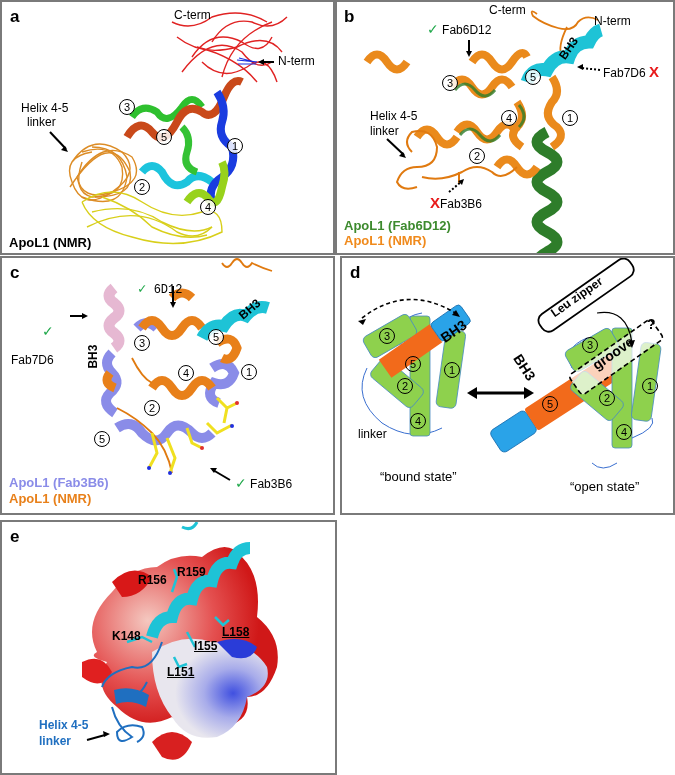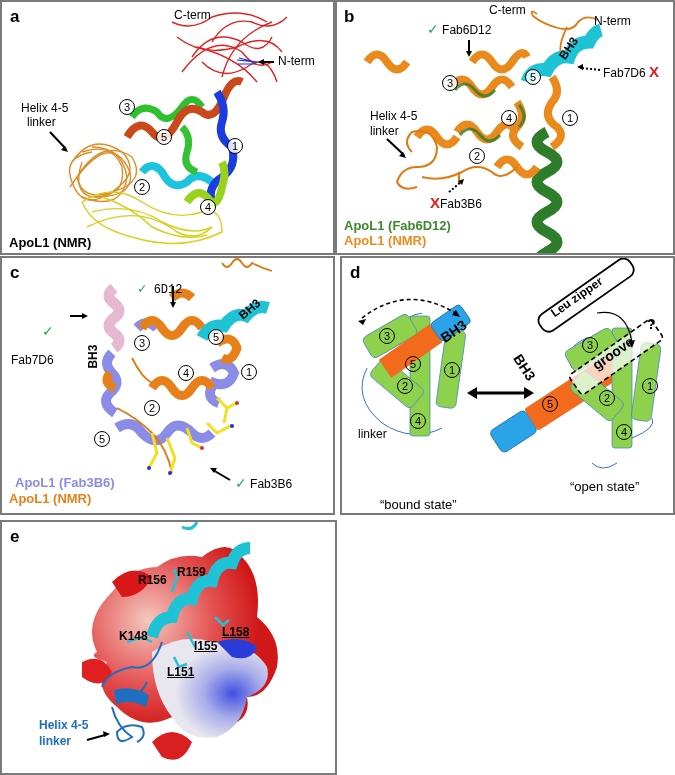--- a/index.html
+++ b/index.html
@@ -218,21 +218,21 @@
   <div class="circ" style="left:132px;top:77px;">3</div>
   <div class="circ" style="left:206px;top:71px;">5</div>
   <div class="circ" style="left:176px;top:107px;">4</div>
   <div class="circ" style="left:239px;top:106px;">1</div>
   <div class="circ" style="left:142px;top:142px;">2</div>
   <div class="circ" style="left:92px;top:173px;">5</div>
   <div class="lbl" style="left:233px;top:218px;">
     <span class="check">✓</span>
     <span>Fab3B6</span>
   </div>
-  <div class="lbl bold" style="left:7px;top:218px;font-size:13px;color:#8a8ce8;margin-left:6px;">ApoL1 (Fab3B6)</div>
+  <div class="lbl bold" style="left:7px;top:218px;font-size:13px;color:#8a8ce8;">ApoL1 (Fab3B6)</div>
   <div class="lbl bold" style="left:7px;top:234px;font-size:13px;color:#e8801a;">ApoL1 (NMR)</div>
 </div>
 
 <div class="panel" style="left:340px;top:256px;width:335px;height:259px;">
   <svg width="335" height="259">
 
     <g>
       <path d="M25 110 q-15 30 15 55 q30 20 60 5" fill="none" stroke="#3a6fd0" stroke-width="1"></path>
       <path d="M60 90 q-10 -30 20 -35" fill="none" stroke="#3a6fd0" stroke-width="1"></path>
 
@@ -296,21 +296,21 @@
     </g>
   </svg>
   <div class="plabel" style="left:8px;top:6px;">d</div>
   <div class="lbl bold" style="left:98px;top:66px;font-size:14px;transform:rotate(-35deg);">BH3</div>
   <div class="circ" style="left:37px;top:70px;background:transparent;">3</div>
   <div class="circ" style="left:63px;top:98px;background:transparent;">5</div>
   <div class="circ" style="left:102px;top:104px;background:transparent;">1</div>
   <div class="circ" style="left:55px;top:120px;background:transparent;">2</div>
   <div class="circ" style="left:68px;top:155px;background:transparent;">4</div>
   <div class="lbl" style="left:16px;top:170px;">linker</div>
-  <div class="lbl" style="left:38px;top:240px;font-size:13px;">“bound state”</div>
+  <div class="lbl" style="left:38px;top:212px;font-size:13px;">“bound state”</div>
 
   <div class="lbl bold" style="left:168px;top:102px;font-size:14px;transform:rotate(57deg);">BH3</div>
   <div class="circ" style="left:200px;top:138px;background:transparent;">5</div>
   <div class="circ" style="left:240px;top:79px;background:transparent;">3</div>
   <div class="circ" style="left:300px;top:120px;background:transparent;">1</div>
   <div class="circ" style="left:257px;top:132px;background:transparent;">2</div>
   <div class="circ" style="left:274px;top:166px;background:transparent;">4</div>
   <div class="lbl bold" style="left:248px;top:88px;font-size:14px;transform:rotate(-35deg);">groove</div>
   <div class="lbl bold" style="left:205px;top:33px;font-size:12px;transform:rotate(-35deg);">Leu zipper</div>
   <div class="lbl bold" style="left:305px;top:59px;font-size:14px;">?</div>
@@ -356,19 +356,19 @@
       <path d="M145 160 q-10 20 -20 10"></path>
     </g>
     <path d="M112 168 q18 -5 35 5 l-3 12 q-15 -8 -30 -3 z" fill="#1f6fc0"></path>
 
     <path d="M85 218 l18 -5" stroke="#000" stroke-width="2"></path>
     <path d="M108 212 l-7 -3 l1 6 z" fill="#000"></path>
   </svg>
   <div class="plabel" style="left:8px;top:6px;">e</div>
   <div class="lbl bold" style="left:136px;top:52px;">R156</div>
   <div class="lbl bold" style="left:175px;top:44px;">R159</div>
-  <div class="lbl bold" style="left:117px;top:108px;">K148</div>
+  <div class="lbl bold" style="left:110px;top:108px;">K148</div>
   <div class="lbl bold ul" style="left:220px;top:104px;">L158</div>
   <div class="lbl bold ul" style="left:192px;top:118px;">I155</div>
   <div class="lbl bold ul" style="left:165px;top:144px;">L151</div>
   <div class="lbl bold" style="left:37px;top:197px;color:#1f6fc0;">Helix 4-5</div>
   <div class="lbl bold" style="left:37px;top:213px;color:#1f6fc0;">linker</div>
 </div>
 
 </body></html>

